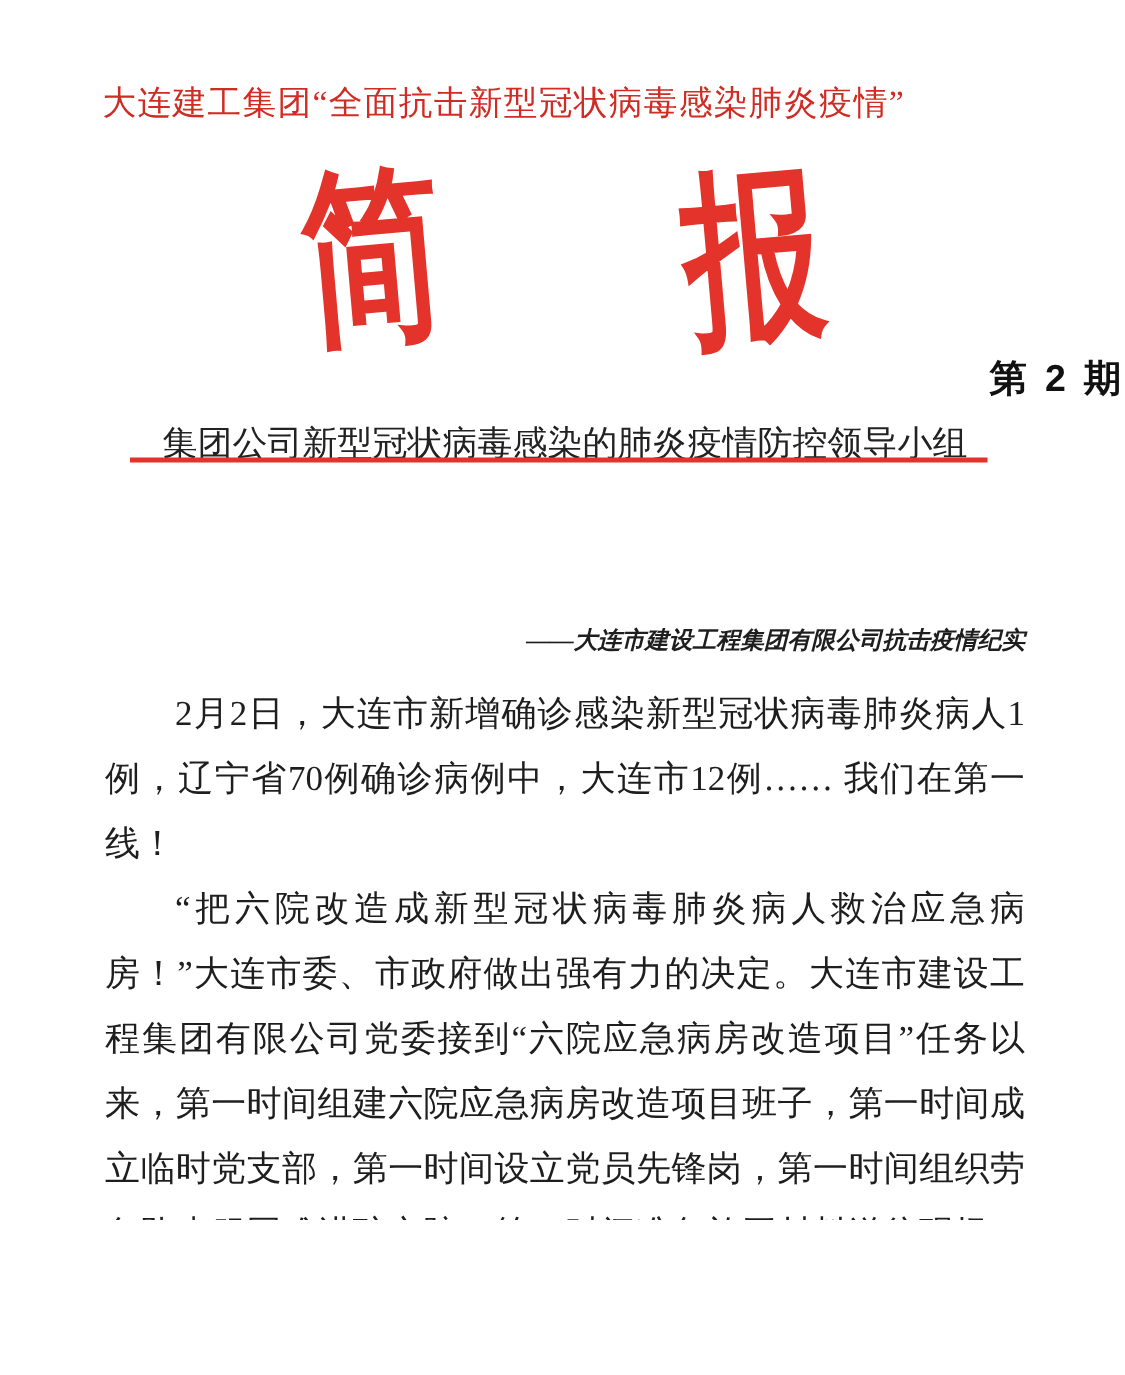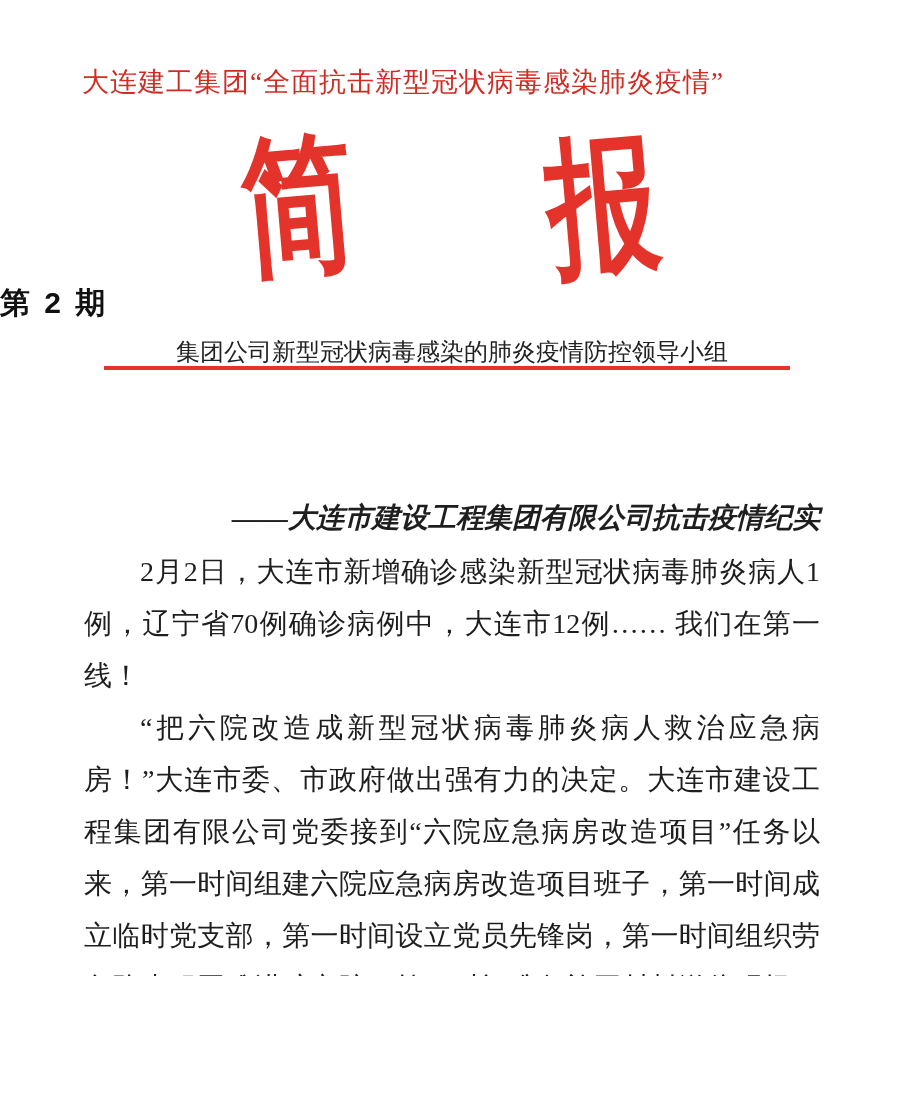--- a/index.html
+++ b/index.html
@@ -39,37 +39,37 @@
     line-height: 1.0;
     color: #e3332a;
     transform: rotate(-5deg) scaleX(0.74);
   }
 
   .issue-number {
     position: absolute;
     top: 283px;
     left: 0;
     width: 100%;
-    text-align: left;
+    text-align: right;
     font-family: "Liberation Sans", "DejaVu Sans", sans-serif;
     font-weight: bold;
     font-size: 30px;
     letter-spacing: 3px;
     color: #111111;
   }
 
   .pub-row {
     position: absolute;
     top: 336px;
     left: 84px;
     width: 736px;
     display: flex;
     justify-content: center;
     gap: 30px;
-    font-size: 24px;
+    font-size: 28px;
     white-space: nowrap;
     color: #222222;
   }
 
   .red-rule {
     position: absolute;
     top: 366px;
     left: 104px;
     width: 686px;
     height: 4px;
@@ -87,21 +87,21 @@
     letter-spacing: 2px;
     color: #111111;
   }
 
   .article-byline {
     position: absolute;
     top: 499px;
     left: 84px;
     width: 736px;
     text-align: right;
-    font-size: 28px;
+    font-size: 19px;
     font-style: italic;
     font-weight: 600;
     color: #1e1e1e;
     white-space: nowrap;
   }
 
   .body-text {
     position: absolute;
     top: 546px;
     left: 84px;

